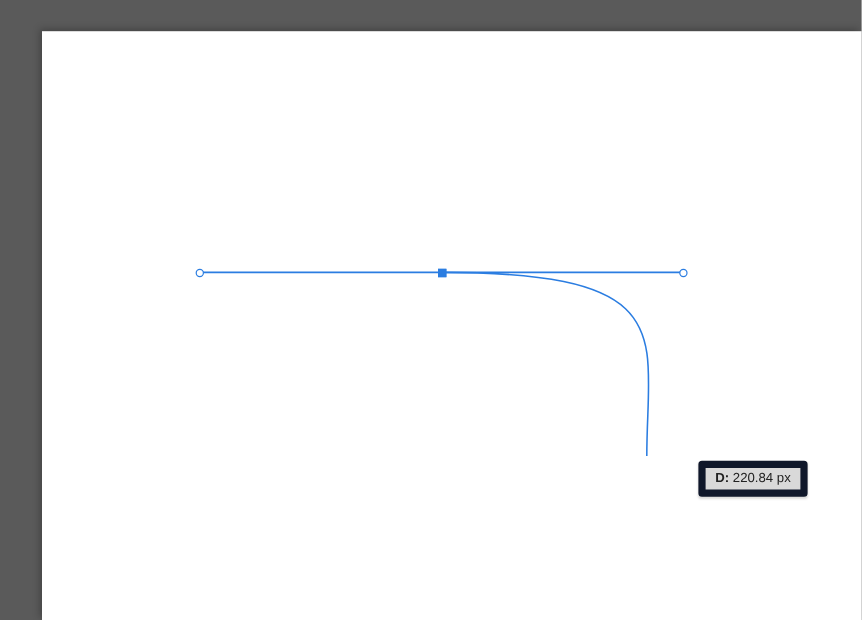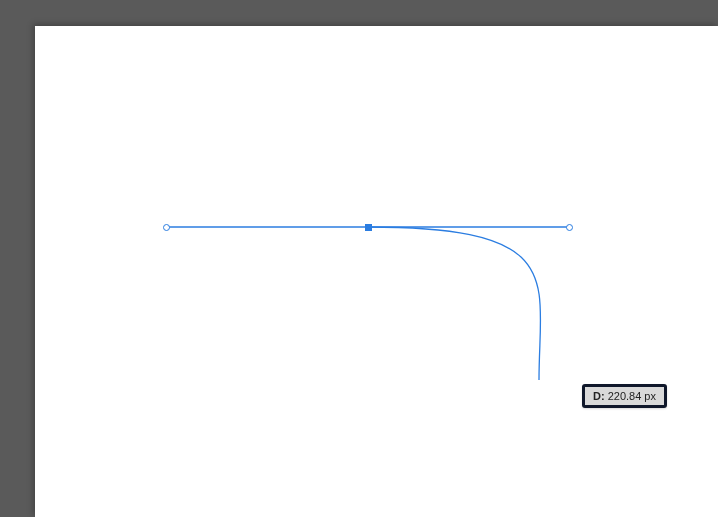--- a/index.html
+++ b/index.html
@@ -42,21 +42,21 @@
     .anchor.square {
       width: 7px;
       height: 7px;
       border-radius: 0;
       background: #2b7de1;
       border: 1.5px solid #2b7de1;
     }
     .tooltip {
       position: absolute;
       background: #d9d9d9;
-      border: 3px solid #0f172a;
+      border: 6px solid #0f172a;
       border-radius: 3px;
       padding: 3px 8px;
       font-size: 11px;
       color: #222222;
       white-space: nowrap;
       box-shadow: 0 1px 2px rgba(0,0,0,0.15);
     }
     .tooltip b { font-weight: bold; }
   </style>
 </head>

